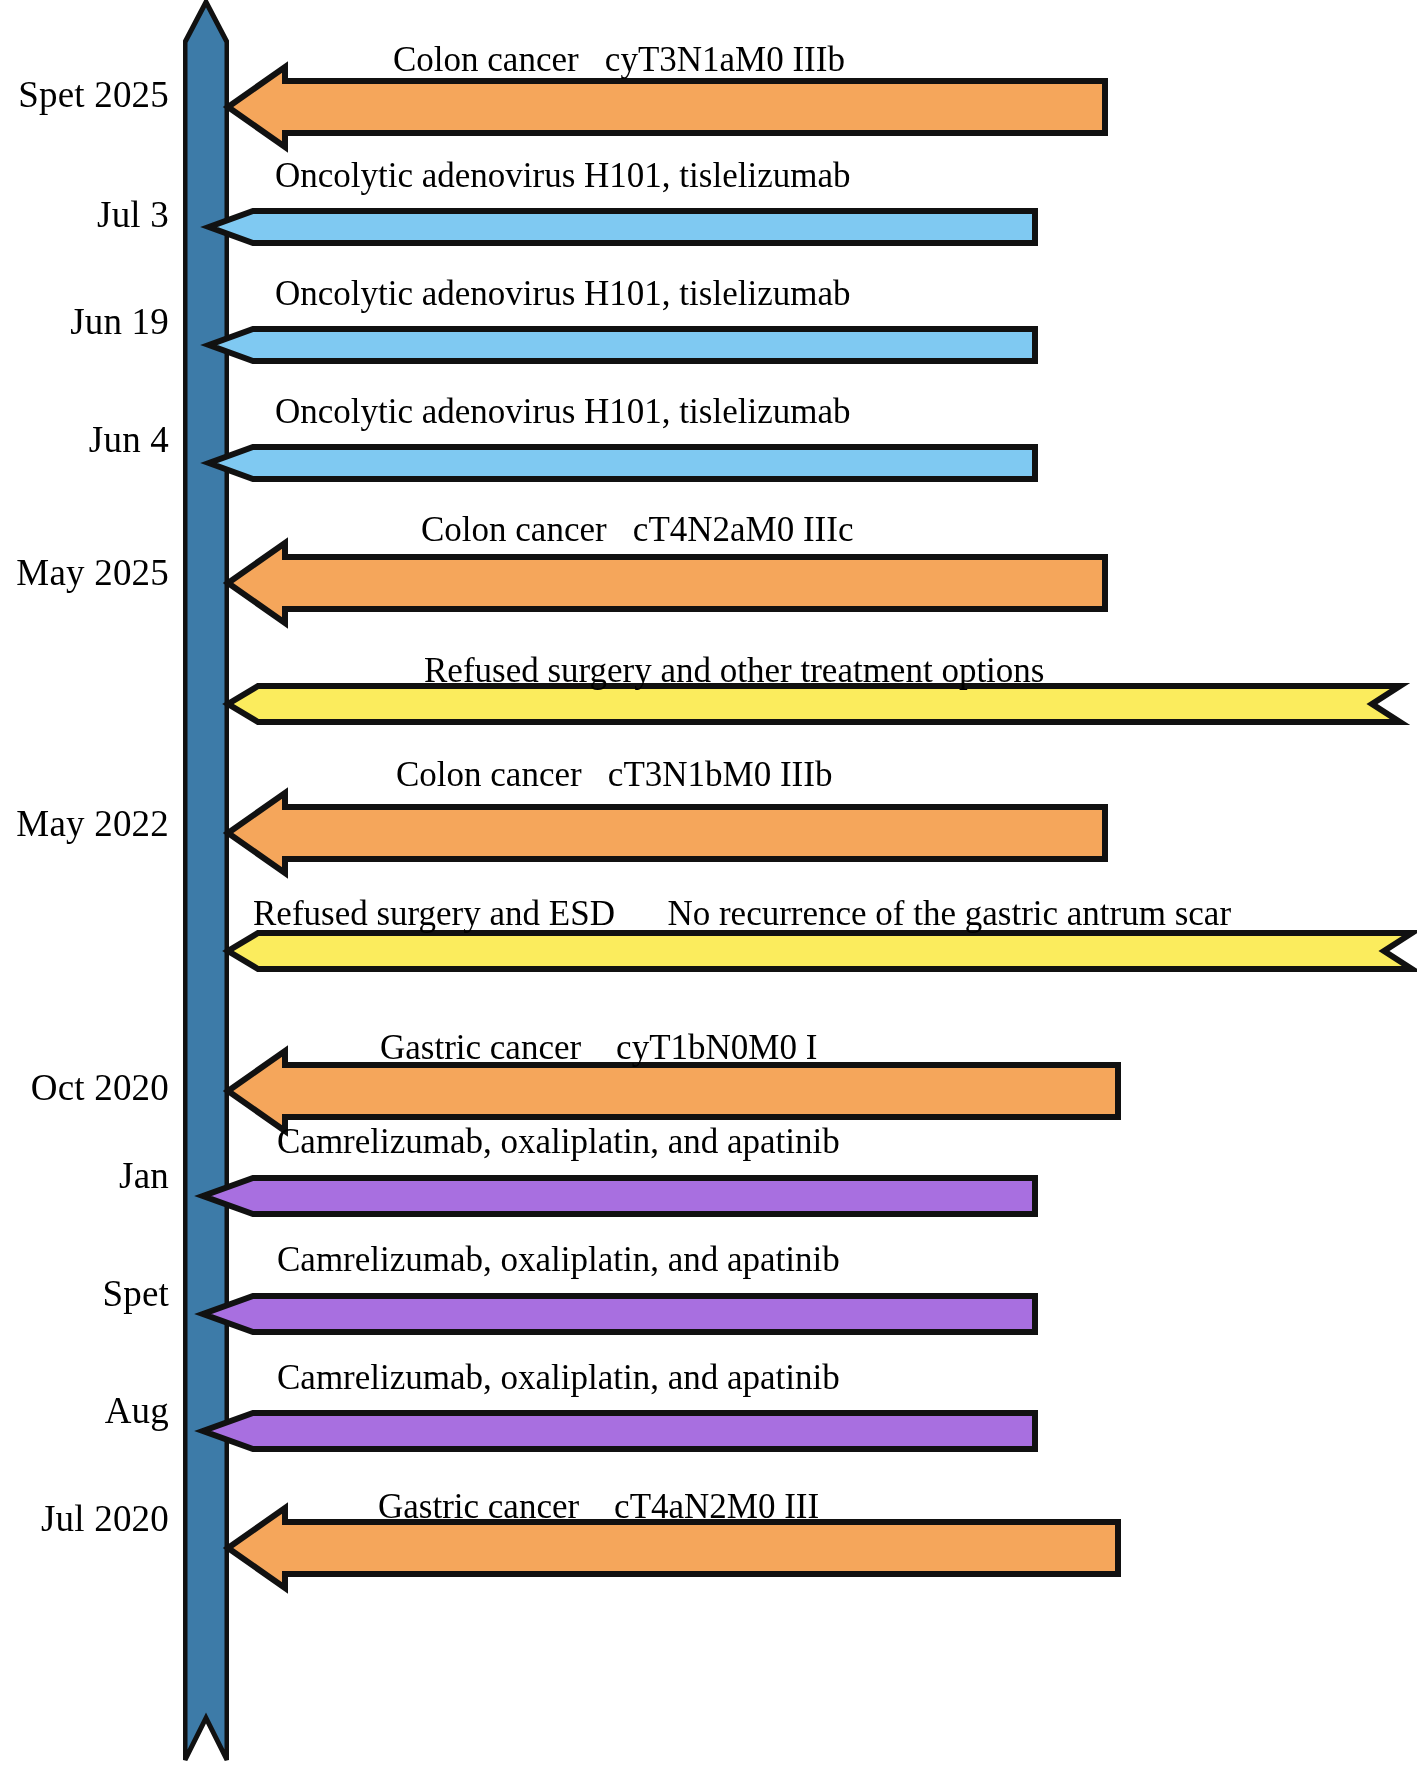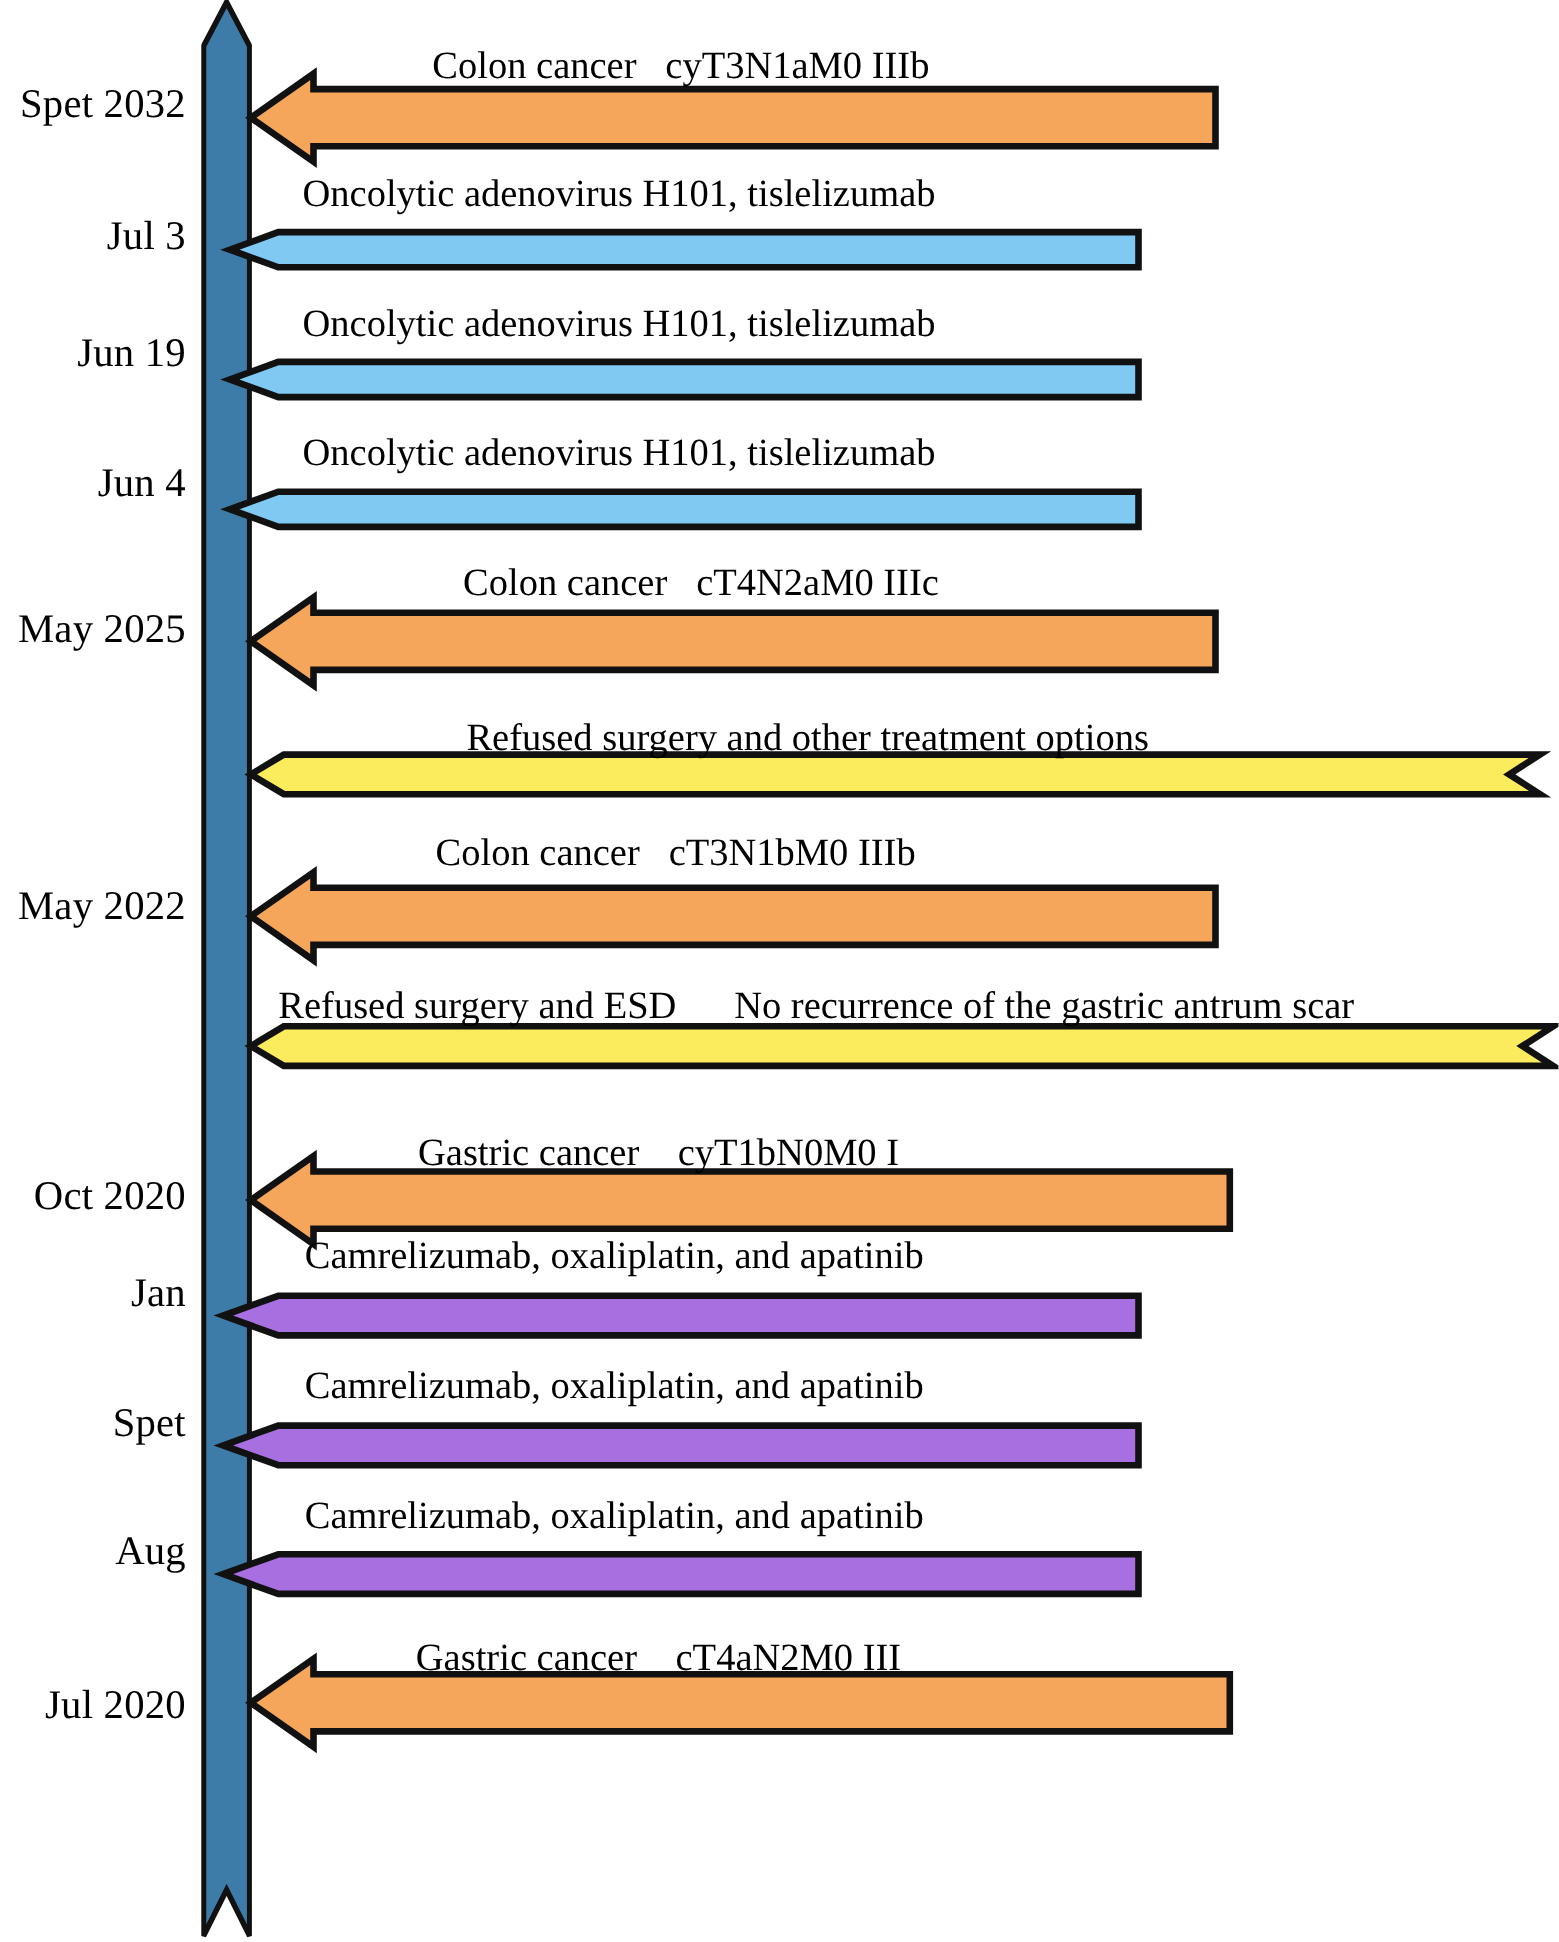--- a/index.html
+++ b/index.html
@@ -58,31 +58,31 @@
 
 <div id="stage">
 
   <div class="spine">
     <svg width="46" height="1765" viewBox="0 0 46 1765">
 
       <path d="M 23 2 L 44 42 L 44 1760 L 23 1718 L 2 1760 L 2 42 Z" fill="#3d7ba8" stroke="#111111" stroke-width="5" stroke-linejoin="miter"></path>
     </svg>
   </div>
 
-  <div class="date-label" style="top:76px;">Spet 2032</div>
+  <div class="date-label" style="top:76px;">Spet 2025</div>
   <div class="date-label" style="top:196px;">Jul 3</div>
   <div class="date-label" style="top:303px;">Jun 19</div>
   <div class="date-label" style="top:421px;">Jun 4</div>
   <div class="date-label" style="top:554px;">May 2025</div>
   <div class="date-label" style="top:805px;">May 2022</div>
   <div class="date-label" style="top:1069px;">Oct 2020</div>
   <div class="date-label" style="top:1157px;">Jan</div>
   <div class="date-label" style="top:1275px;">Spet</div>
   <div class="date-label" style="top:1392px;">Aug</div>
-  <div class="date-label" style="top:1500px;margin-top:32px;">Jul 2020</div>
+  <div class="date-label" style="top:1500px;">Jul 2020</div>
 
   <div class="row" style="left:0;top:64px;">
     <svg width="1120" height="86">
       <path d="M 1105 17 L 285 17 L 285 3 L 228 43 L 285 83 L 285 69 L 1105 69 Z" fill="#f5a65b" stroke="#111111" stroke-width="6" stroke-linejoin="miter"></path>
     </svg>
   </div>
   <div class="row-text" style="left:393px;top:42px;">Colon cancer   cyT3N1aM0 IIIb</div>
 
   <div class="row" style="left:0;top:205px;">
     <svg width="1060" height="44">

